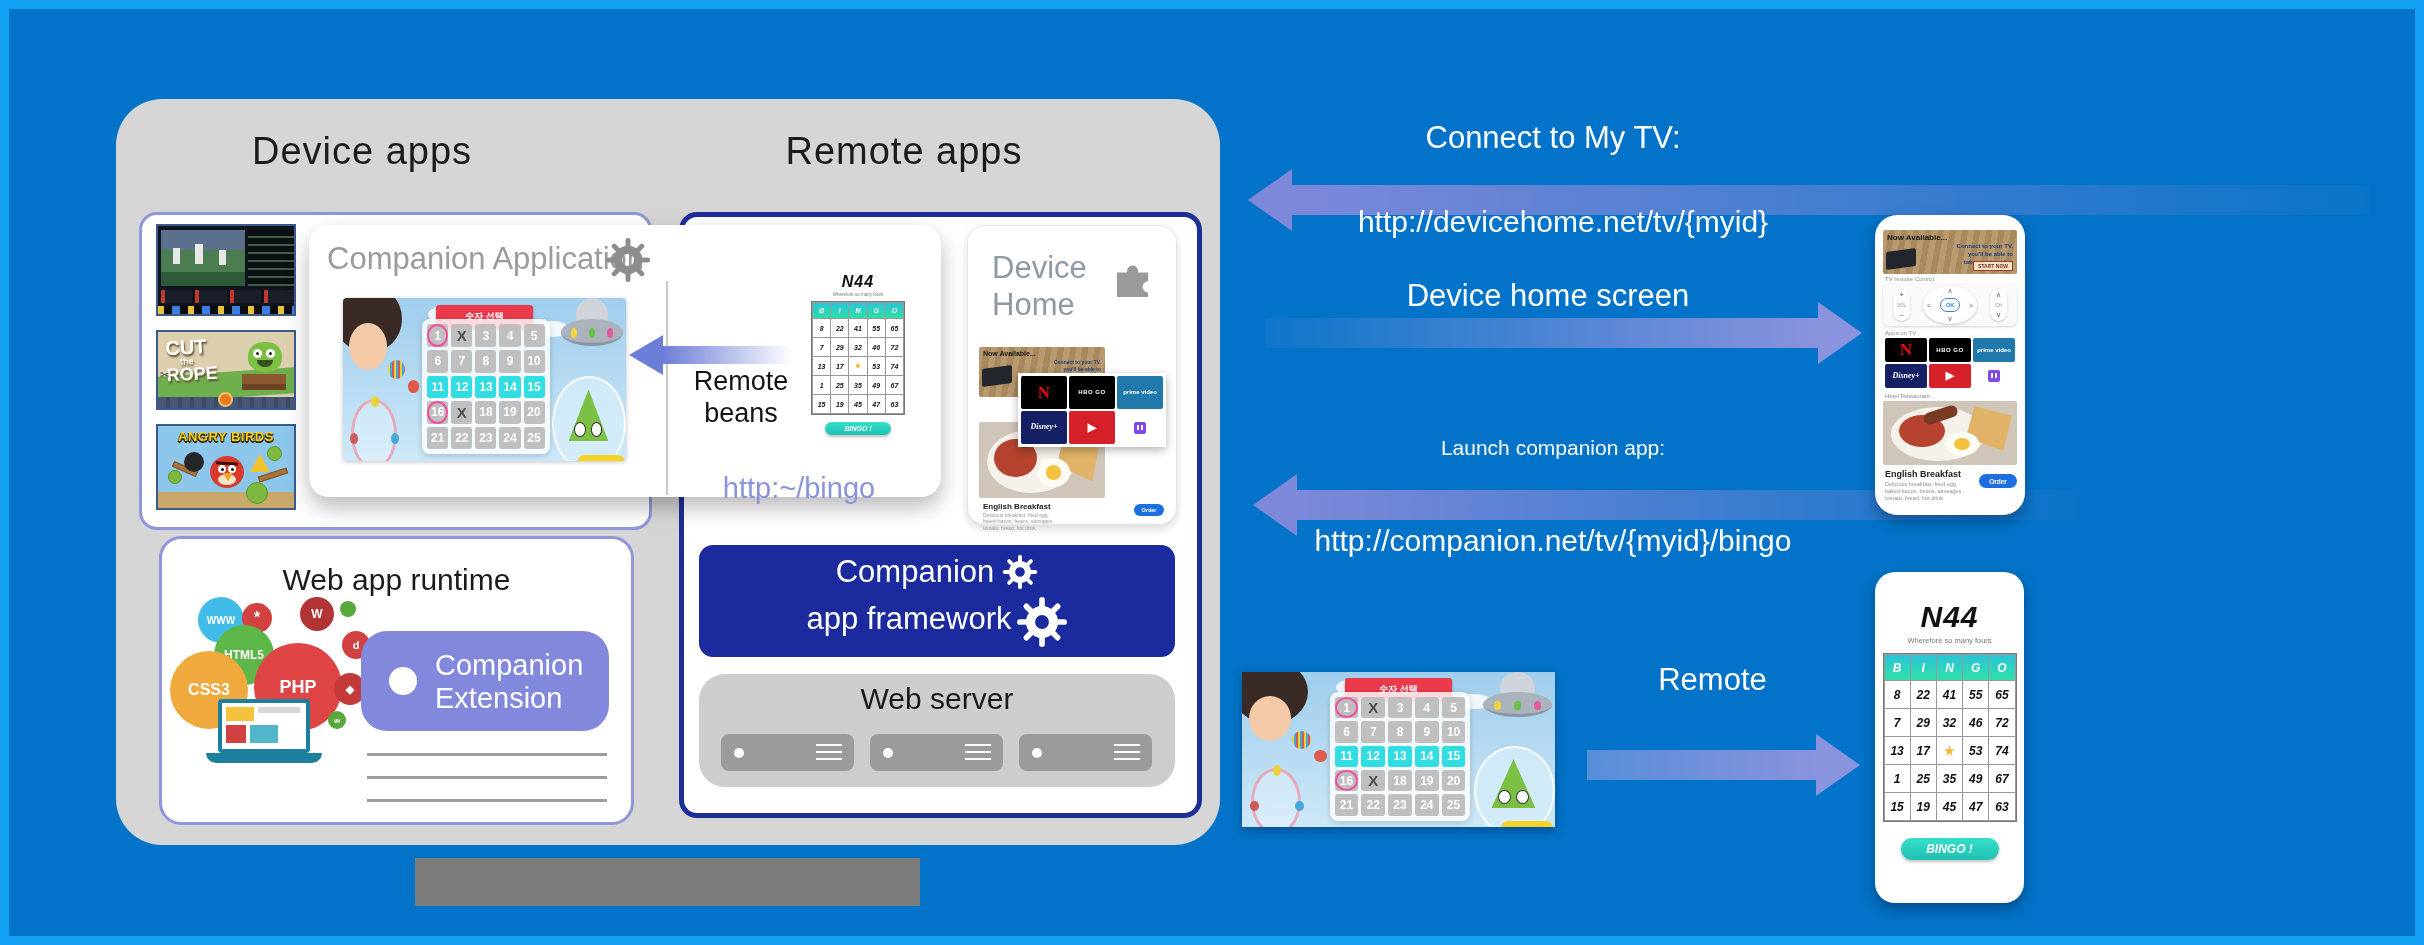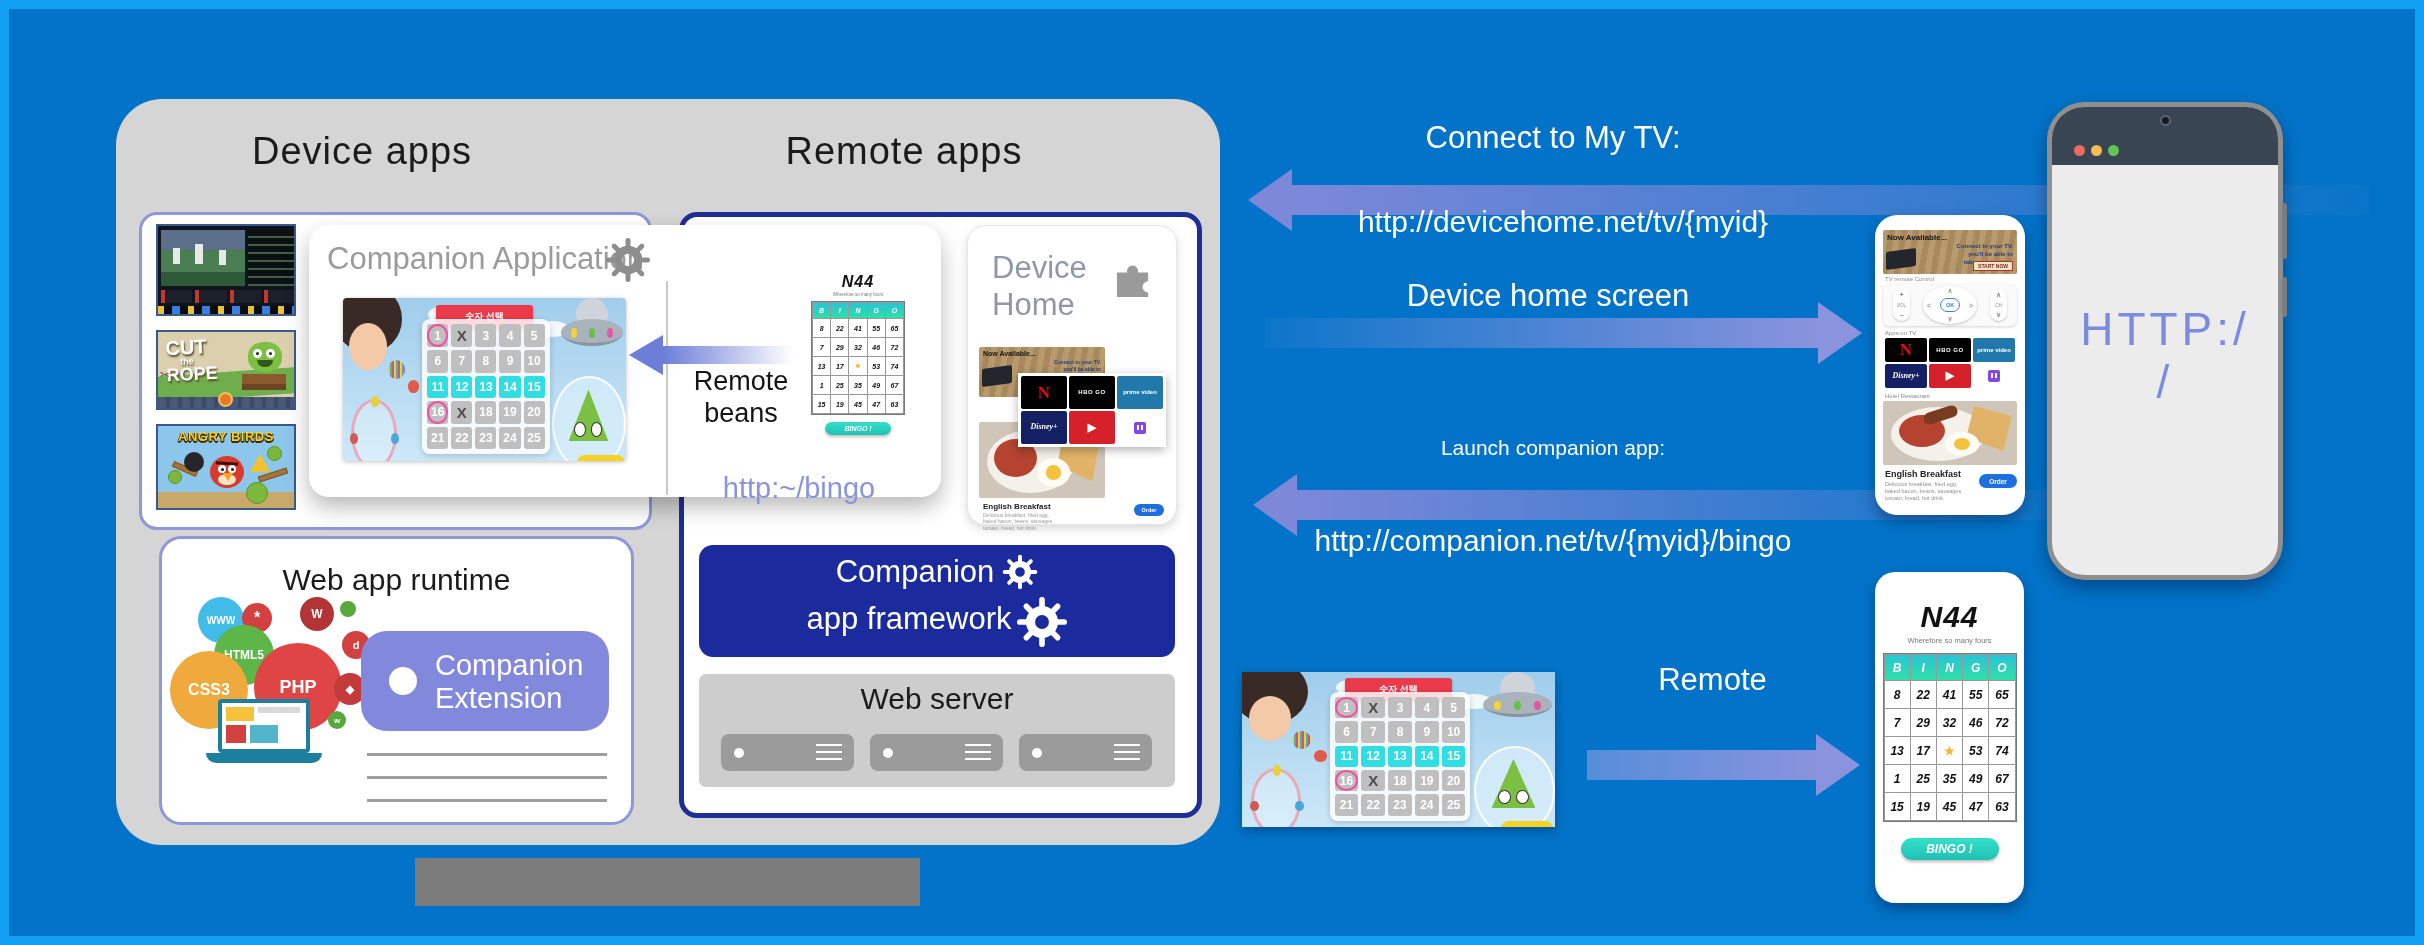--- a/index.html
+++ b/index.html
@@ -147,21 +147,21 @@
 .bk-sausage{position:absolute;left:30%;top:12%;width:26%;height:18%;background:#7a3b23;border-radius:8px;transform:rotate(-18deg)}
 .bk-toast{position:absolute;right:4%;top:8%;width:34%;height:70%;background:#e0b368;clip-path:polygon(18% 0,100% 22%,82% 100%,0 70%)}
 .bk-egg{position:absolute;left:46%;top:48%;width:26%;height:38%;background:#fdfdf6;border-radius:50%}
 .bk-egg::after{content:"";position:absolute;left:28%;top:24%;width:45%;height:50%;background:#f4c23c;border-radius:50%}
 .mini-lab{position:absolute;font-size:6px;color:#8a8a8a}
 .order-btn{position:absolute;background:#1d6fe0;color:#fff;display:flex;align-items:center;justify-content:center;border-radius:8px;font-weight:bold}
 
 #fw-box{position:absolute;left:699px;top:545px;width:476px;height:112px;background:#1b2a9c;border-radius:14px;z-index:3;display:flex;flex-direction:column;align-items:center;justify-content:center;color:#fff}
 .fw-row{display:flex;align-items:center;gap:8px;font-size:31px}
 #fw-gear2{margin-top:-26px;margin-left:-4px}
-#ws-box{position:absolute;left:699px;top:674px;width:476px;height:113px;background:#cdcdcd;border-radius:7px;z-index:3}
+#ws-box{position:absolute;left:699px;top:674px;width:476px;height:113px;background:#cdcdcd;border-radius:26px;z-index:3}
 #ws-label{position:absolute;left:0;top:8px;width:100%;text-align:center;font-size:30px;color:#1b1b1b}
 .srv{position:absolute;top:60px;width:133px;height:37px;background:#9b9b9b;border-radius:8px}
 .srv::before{content:"";position:absolute;left:13px;top:14px;width:10px;height:10px;background:#fff;border-radius:50%}
 .srv-lines{position:absolute;right:12px;top:10px;width:26px;height:17px;background:repeating-linear-gradient(180deg,#fff 0 2px,transparent 2px 7px)}
 
 #rt-title{position:absolute;left:0;top:24px;width:100%;text-align:center;font-size:30px;color:#1b1b1b}
 .wc{position:absolute;border-radius:50%;color:#fff;font-weight:bold;display:flex;align-items:center;justify-content:center}
 #ext-btn{position:absolute;left:199px;top:92px;width:248px;height:100px;background:#8289dd;border-radius:26px;color:#fff}
 #ext-dot{position:absolute;left:28px;top:36px;width:28px;height:28px;background:#fff;border-radius:50%}
 #ext-text{position:absolute;left:74px;top:18px;font-size:29px;line-height:1.15}
@@ -626,34 +626,20 @@
           <div class="bgc">20</div>
           <div class="bgc">21</div>
           <div class="bgc">22</div>
           <div class="bgc">23</div>
           <div class="bgc">24</div>
           <div class="bgc">25</div>
         </div>
       </div>
   </div>
 
-  <div id="big-phone">
-    <div id="bp-top">
-      <div id="bp-cam"></div>
-      <span class="bp-dot" id="bp-r"></span>
-      <span class="bp-dot" id="bp-y"></span>
-      <span class="bp-dot" id="bp-g"></span>
-    </div>
-    <div id="bp-screen-text">
-      <div>HTTP:/</div>
-      <div>/</div>
-    </div>
-    <span class="bp-btn" id="bp-b1"></span>
-    <span class="bp-btn" id="bp-b2"></span>
-  </div>
 
   <div id="home-phone">
     <div class="wood-banner" id="hp-banner">
       <div class="wb-title">Now Available...</div>
       <div class="wb-tv"></div>
       <div class="wb-lines">
         <div>Connect to your TV.</div>
         <div>you'll be able to</div>
         <div>take part in video</div>
       </div>

